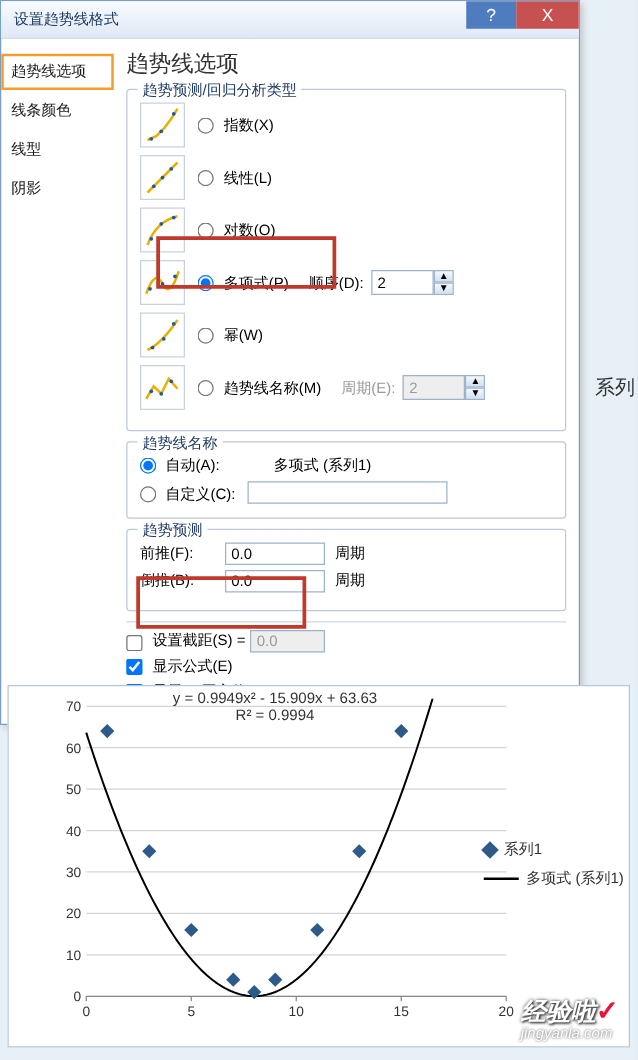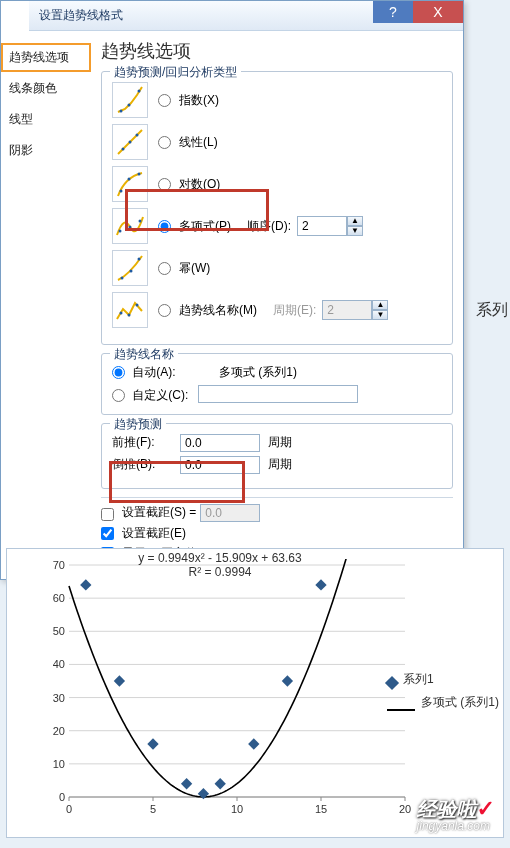--- a/index.html
+++ b/index.html
@@ -1,21 +1,21 @@
 <!DOCTYPE html>
 <html><head>
 <meta charset="utf-8">
 <style>
   * { box-sizing: border-box; }
   html, body { margin: 0; padding: 0; font-family: "Microsoft YaHei", "SimSun", sans-serif; font-size: 12px; background: #d8e4ef; }
   .page { width: 510px; height: 848px; position: relative; background: #e8f0f7; }
 
   
   .dialog { position: absolute; top: 0; left: 0; width: 464px; border: 1px solid #7a9fc5; background: #fff; box-shadow: 2px 2px 6px rgba(0,0,0,0.2); }
-  .titlebar { height: 30px; background: linear-gradient(#f7fbff, #dfe9f5); border-bottom: 1px solid #c3d4e6; display: flex; align-items: center; position: relative; margin-left: 28px; }
+  .titlebar { height: 30px; background: linear-gradient(#f7fbff, #dfe9f5); border-bottom: 1px solid #c3d4e6; display: flex; align-items: center; position: relative; }
   .titlebar .title { margin-left: 10px; color: #1f3b63; font-size: 12px; }
   .winbtns { position: absolute; right: 0; top: 0; display: flex; }
   .winbtn { width: 40px; height: 22px; display: flex; align-items: center; justify-content: center; font-size: 14px; }
   .winbtn.help, .winbtn.close { color: #fff; }
   .winbtn.help { background: #4f7bbf; }
   .winbtn.close { background: #c75050; width: 50px; }
 
   .dialog-body { display: flex; padding: 8px 10px 14px 0; gap: 10px; }
 
   
@@ -54,21 +54,21 @@
 
   .hr { border: none; border-top: 1px solid #cdd8e4; margin: 6px 0; }
 
   .chkrow { display: flex; align-items: center; gap: 4px; margin: 3px 0; }
   .chkrow input[type=text] { width: 60px; height: 18px; border: 1px solid #9bb3cb; padding: 1px 4px; font-size: 12px; }
 
   
   .chartwrap { position: absolute; top: 548px; left: 6px; width: 498px; height: 290px; background: #fff; border: 1px solid #b6c8db; }
   .plot { position: absolute; left: 34px; top: 10px; width: 370px; height: 250px; }
   .legend2 { position: absolute; right: 4px; top: 122px; font-size: 12px; color: #333; }
-  .legend2 .lrow { display: flex; align-items: flex-end; gap: 6px; margin-bottom: 6px; }
+  .legend2 .lrow { display: flex; align-items: center; gap: 6px; margin-bottom: 6px; }
   .legend2 .diamond { width: 10px; height: 10px; background: #2e5a8a; transform: rotate(45deg); display: inline-block; }
   .legend2 .lline { width: 28px; height: 2px; background: #000; display: inline-block; }
   .eqtext { position: absolute; left: 98px; top: 2px; font-size: 12px; color: #333; text-align: center; width: 230px;}
   .watermark { position: absolute; right: 8px; bottom: 4px; font-family: "Arial", sans-serif; font-style: italic; }
   .watermark .big { font-size: 20px; color: #fff; text-shadow: 0 0 3px #555, 1px 1px 2px #000; font-weight: bold; }
   .watermark .check { color: #e13; font-size: 22px; font-weight: bold; font-style: normal; }
   .watermark .small { font-size: 12px; color: #fff; text-shadow: 0 0 2px #444; display:block; margin-top:-4px;}
   .sideword { position:absolute; right:2px; top:300px; writing-mode: horizontal-tb; font-size:16px; color:#333;}
 </style>
 </head>
@@ -244,21 +244,21 @@
         <div class="chkrow">
           <label style="display:flex;align-items:flex-end;gap:4px;">
             <input type="checkbox" style=""> 
               <span>设置截距(S) =</span>
           </label>
           <input type="text" disabled="" style="background: rgb(238, 238, 238); color: rgb(153, 153, 153);" value="0.0">
         </div>
         <div class="chkrow">
           <label style="display:flex;align-items:center;gap:4px;">
             <input type="checkbox" checked="" style=""> 
-              <span>设置截距(E)</span>
+              <span>显示公式(E)</span>
           </label>
         </div>
         <div class="chkrow">
           <label style="display:flex;align-items:center;gap:4px;">
             <input type="checkbox" checked="" style=""> 
               <span>显示 R 平方值(R)</span>
           </label>
         </div>
       </div>
     </div>

